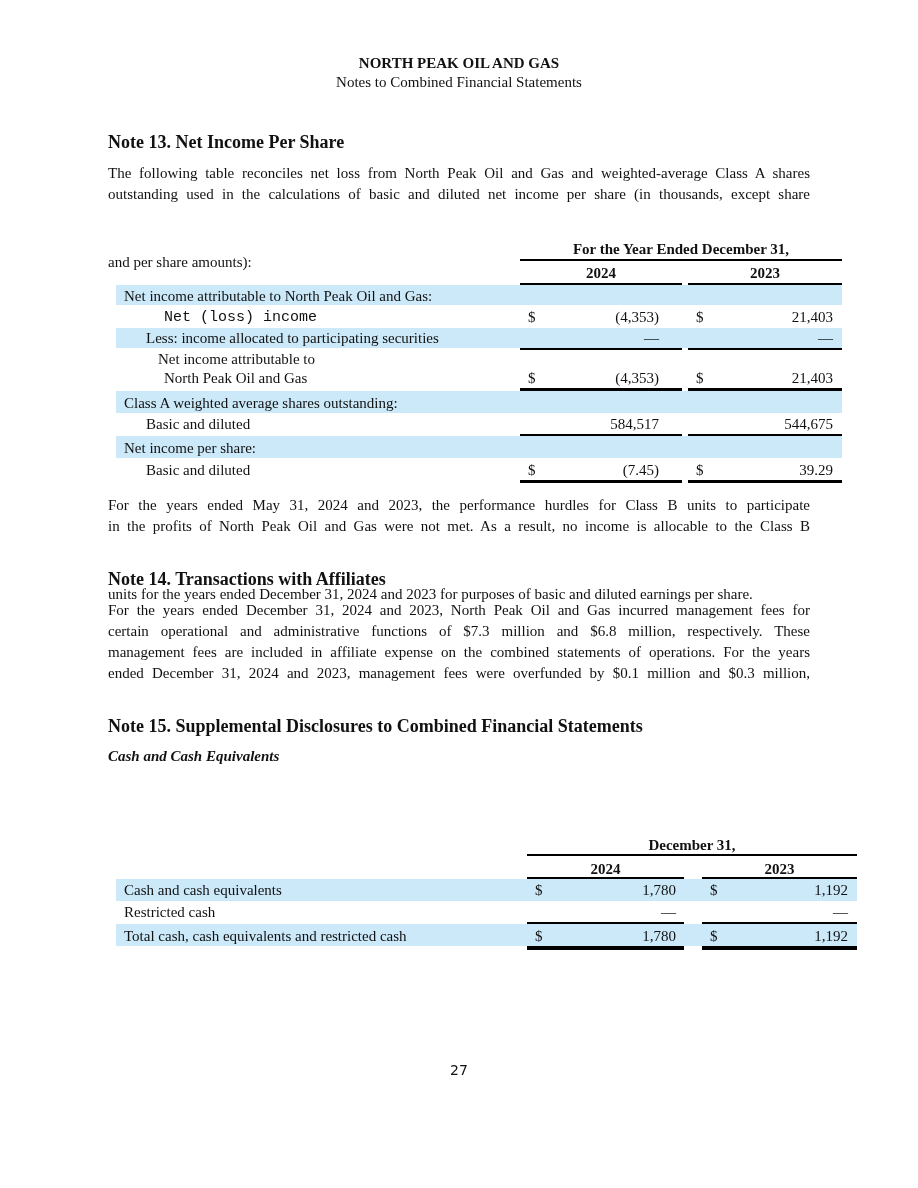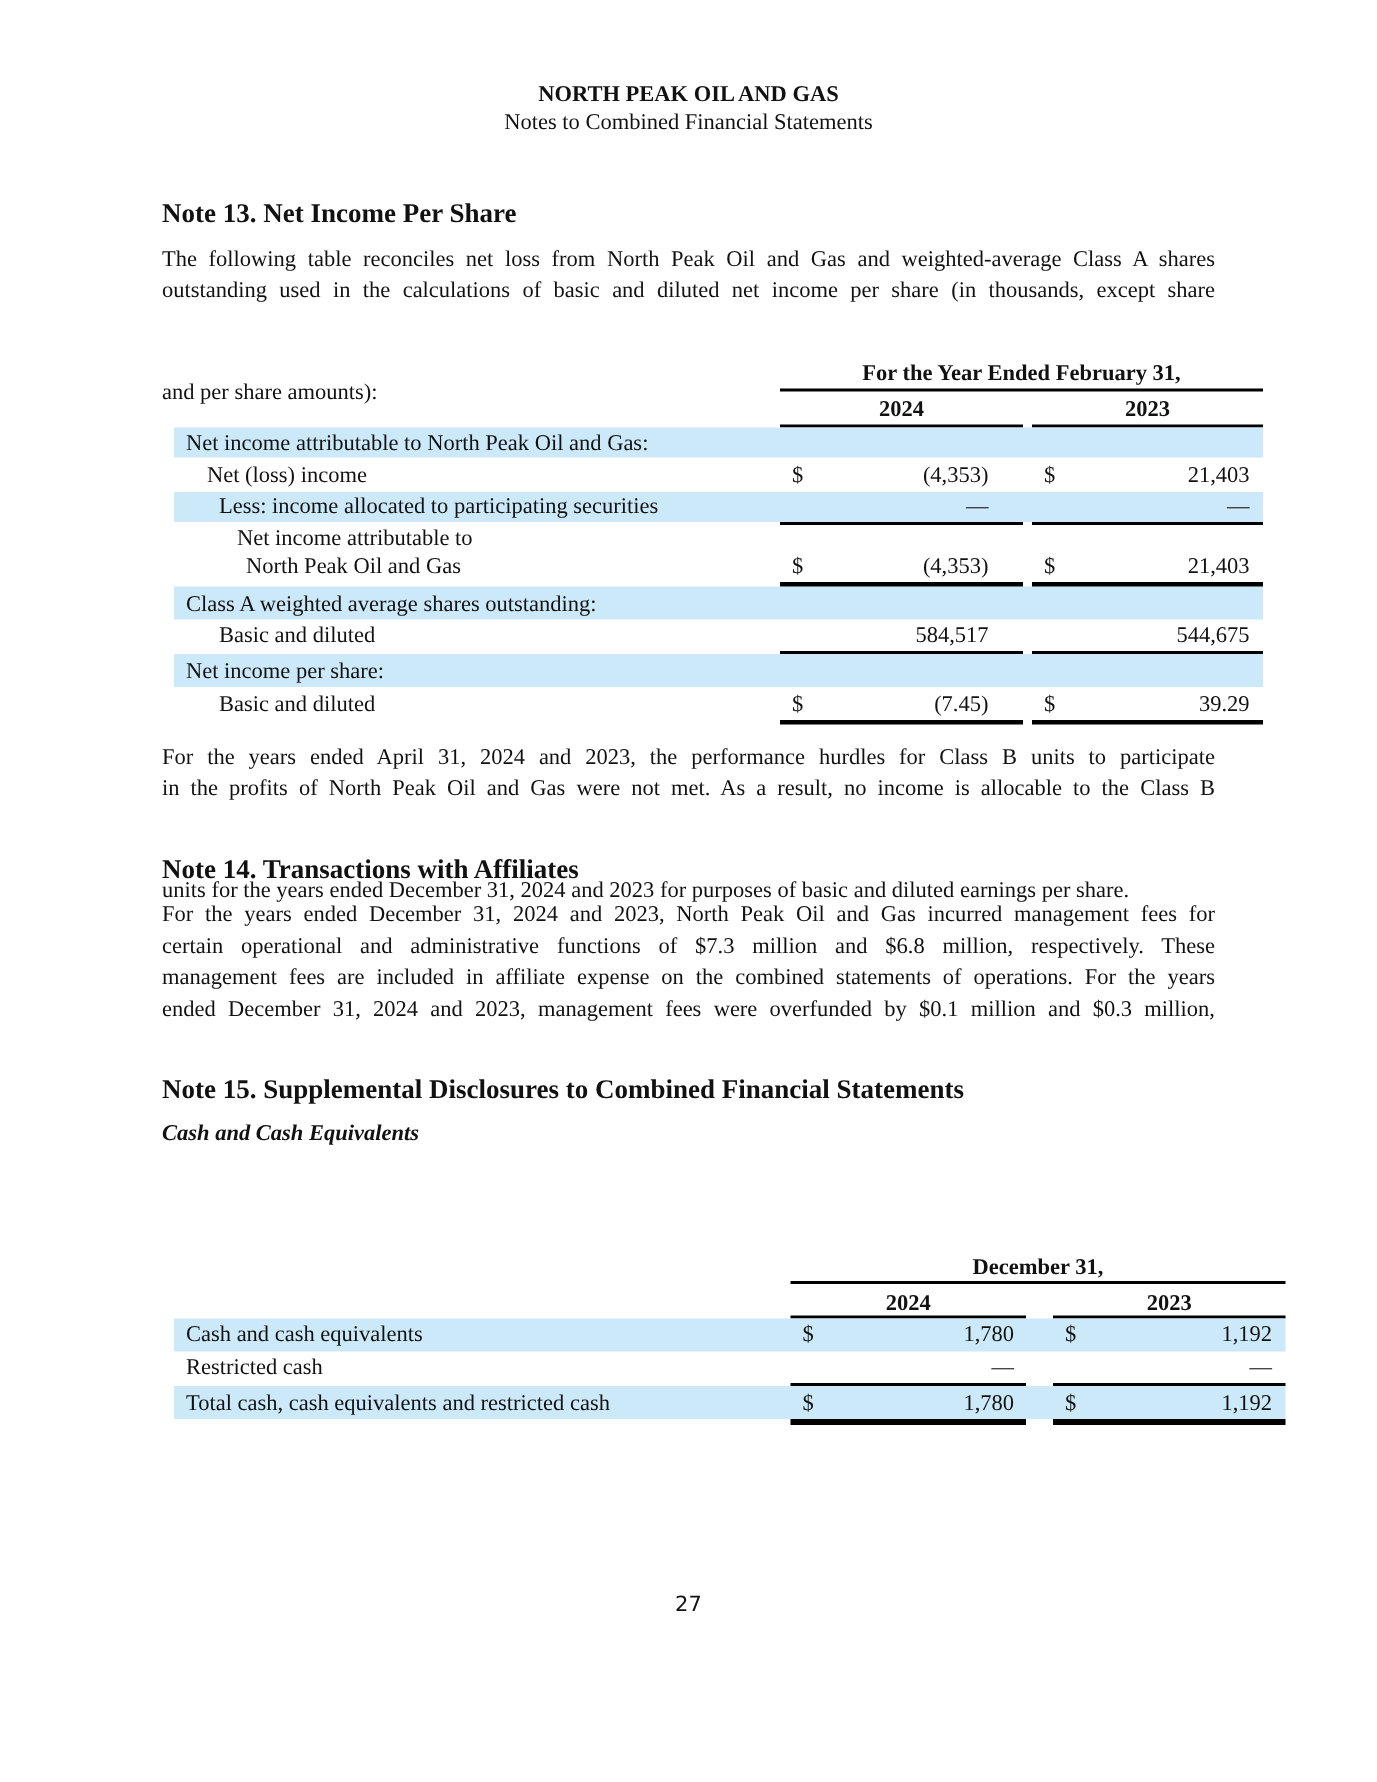--- a/index.html
+++ b/index.html
@@ -38,35 +38,35 @@
   <div class="hdr hdr-sub">Notes to Combined Financial Statements</div>
 
   <div class="abs note-h" style="left:108px; top:132px;">Note 13. Net Income Per Share</div>
   <div class="abs para" style="top:163px;">
     <span class="para-line">The following table reconciles net loss from North Peak Oil and Gas and weighted-average Class A shares</span>
     <span class="para-line">outstanding used in the calculations of basic and diluted net income per share (in thousands, except share</span>
     <span class="para-line last">and per share amounts):</span>
   </div>
 
   <div>
-    <div class="cell b c" style="left:520px; width:322px; top:241px;">For the Year Ended February 31,</div>
+    <div class="cell b c" style="left:520px; width:322px; top:241px;">For the Year Ended December 31,</div>
     <div class="rule" style="left:520px; width:322px; top:259px; height:1.5px;"></div>
     <div class="cell b c" style="left:520px; width:162px; top:265px;">2024</div>
     <div class="cell b c" style="left:688px; width:154px; top:265px;">2023</div>
     <div class="rule" style="left:520px; width:162px; top:283px; height:1.5px;"></div>
     <div class="rule" style="left:688px; width:154px; top:283px; height:1.5px;"></div>
 
     <div class="band" style="left:116px; width:726px; top:285px; height:20px;"></div>
     <div class="band" style="left:116px; width:726px; top:328px; height:20px;"></div>
     <div class="band" style="left:116px; width:726px; top:391px; height:22px;"></div>
     <div class="band" style="left:116px; width:726px; top:436px; height:22px;"></div>
 
     <div class="cell" style="left:124px; top:288px;">Net income attributable to North Peak Oil and Gas:</div>
 
-    <div class="cell" style="left:138px; top:309px;">Net (loss) income</div>
+    <div class="cell" style="left:164px; top:309px;font-family:Liberation Mono, monospace;">Net (loss) income</div>
     <div class="cell" style="left:528px; top:309px;">$</div>
     <div class="cell r" style="left:560px; width:99px; top:309px;">(4,353)</div>
     <div class="cell" style="left:696px; top:309px;">$</div>
     <div class="cell r" style="left:730px; width:103px; top:309px;">21,403</div>
 
     <div class="cell" style="left:146px; top:330px;">Less: income allocated to participating securities</div>
     <div class="cell r" style="left:560px; width:99px; top:330px;">—</div>
     <div class="cell r" style="left:730px; width:103px; top:330px;">—</div>
     <div class="rule" style="left:520px; width:162px; top:348px; height:1.5px;"></div>
     <div class="rule" style="left:688px; width:154px; top:348px; height:1.5px;"></div>
@@ -93,21 +93,21 @@
     <div class="cell" style="left:146px; top:462px;">Basic and diluted</div>
     <div class="cell" style="left:528px; top:462px;">$</div>
     <div class="cell r" style="left:560px; width:99px; top:462px;">(7.45)</div>
     <div class="cell" style="left:696px; top:462px;">$</div>
     <div class="cell r" style="left:730px; width:103px; top:462px;">39.29</div>
     <div class="rule" style="left:520px; width:162px; top:480px; height:2.5px;"></div>
     <div class="rule" style="left:688px; width:154px; top:480px; height:2.5px;"></div>
   </div>
 
   <div class="abs para" style="top:495px;">
-    <span class="para-line">For the years ended April 31, 2024 and 2023, the performance hurdles for Class B units to participate</span>
+    <span class="para-line">For the years ended May 31, 2024 and 2023, the performance hurdles for Class B units to participate</span>
     <span class="para-line">in the profits of North Peak Oil and Gas were not met. As a result, no income is allocable to the Class B</span>
     <span class="para-line last">units for the years ended December 31, 2024 and 2023 for purposes of basic and diluted earnings per share.</span>
   </div>
 
   <div class="abs note-h" style="left:108px; top:569px;">Note 14. Transactions with Affiliates</div>
   <div class="abs para" style="top:600px;">
     <span class="para-line">For the years ended December 31, 2024 and 2023, North Peak Oil and Gas incurred management fees for</span>
     <span class="para-line">certain operational and administrative functions of $7.3 million and $6.8 million, respectively. These</span>
     <span class="para-line">management fees are included in affiliate expense on the combined statements of operations. For the years</span>
     <span class="para-line">ended December 31, 2024 and 2023, management fees were overfunded by $0.1 million and $0.3 million,</span>

